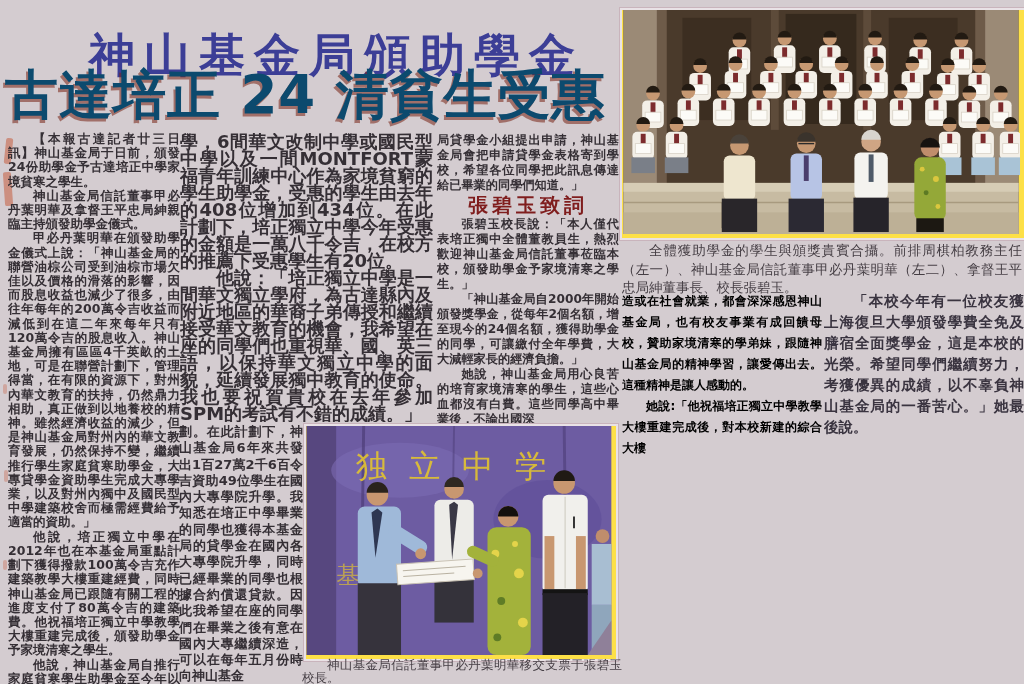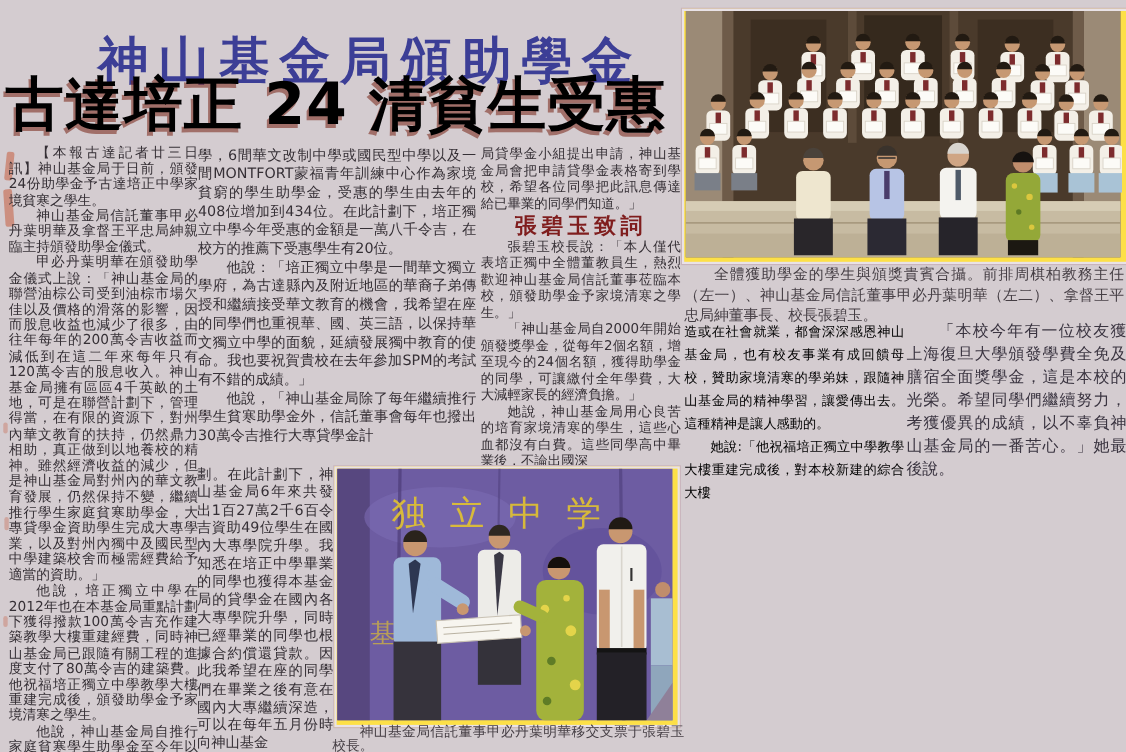--- a/index.html
+++ b/index.html
@@ -2,28 +2,28 @@
 <html><head>
 <meta charset="utf-8">
 <style>
   html,body{margin:0;padding:0;}
   .page{position:relative;width:1024px;height:684px;background:#d4ccd0;overflow:hidden;
         font-family:"DejaVu Sans","Liberation Sans",sans-serif;color:#352f35;}
   
   .kicker{position:absolute;left:74px;top:10px;margin:15px;font-size:46px;font-weight:bold;
           color:#3c3e96;letter-spacing:9px;white-space:nowrap;}
   .headline{position:absolute;left:5px;top:60px;margin:0;font-size:53px;font-weight:900;
-          color:#000000;letter-spacing:1px;white-space:nowrap;
+          color:#0c4a6e;letter-spacing:1px;white-space:nowrap;
           text-shadow:-2px 3px 0 rgba(118,35,20,.55);}
   
   .col{position:absolute;text-align:justify;overflow:hidden;}
-  .col p{margin:0;text-indent:2em;}
+  .col p{margin:0;text-indent:2em;font-weight:bold;}
   .col p.cont{text-indent:0;}
   .col1{left:8px;top:132px;width:172px;height:552px;font-size:12.5px;line-height:14.2px;}
-  .col2a{left:180px;top:133px;width:253px;height:289px;font-size:13px;line-height:17px;}
+  .col2a{left:180px;top:133px;width:253px;height:289px;font-size:18px;line-height:17px;}
   .col2b{left:179px;top:424px;width:124px;height:260px;font-size:13px;line-height:16.3px;}
   .col3{left:437px;top:133px;width:182px;height:290px;font-size:12.2px;line-height:15px;}
   .colE{left:622px;top:291px;width:200px;height:200px;font-size:12px;line-height:21px;color:#000000;}
   .colF{left:824px;top:291px;width:200px;height:182px;font-size:14.5px;line-height:21px;color:#3a3440;}
   .subhead{font-size:20px;font-weight:bold;text-align:center;letter-spacing:4px;
            color:#7f1d1d;margin:5px 0 4px 0;text-indent:0;}
   
   .photo{position:absolute;border:2px solid #e9e2e6;box-shadow:0 0 0 1px #c9b4bc;
          margin:0;padding:0;line-height:0;background:#fde047;}
   .photo1{left:620px;top:8px;width:402px;height:228px;}

